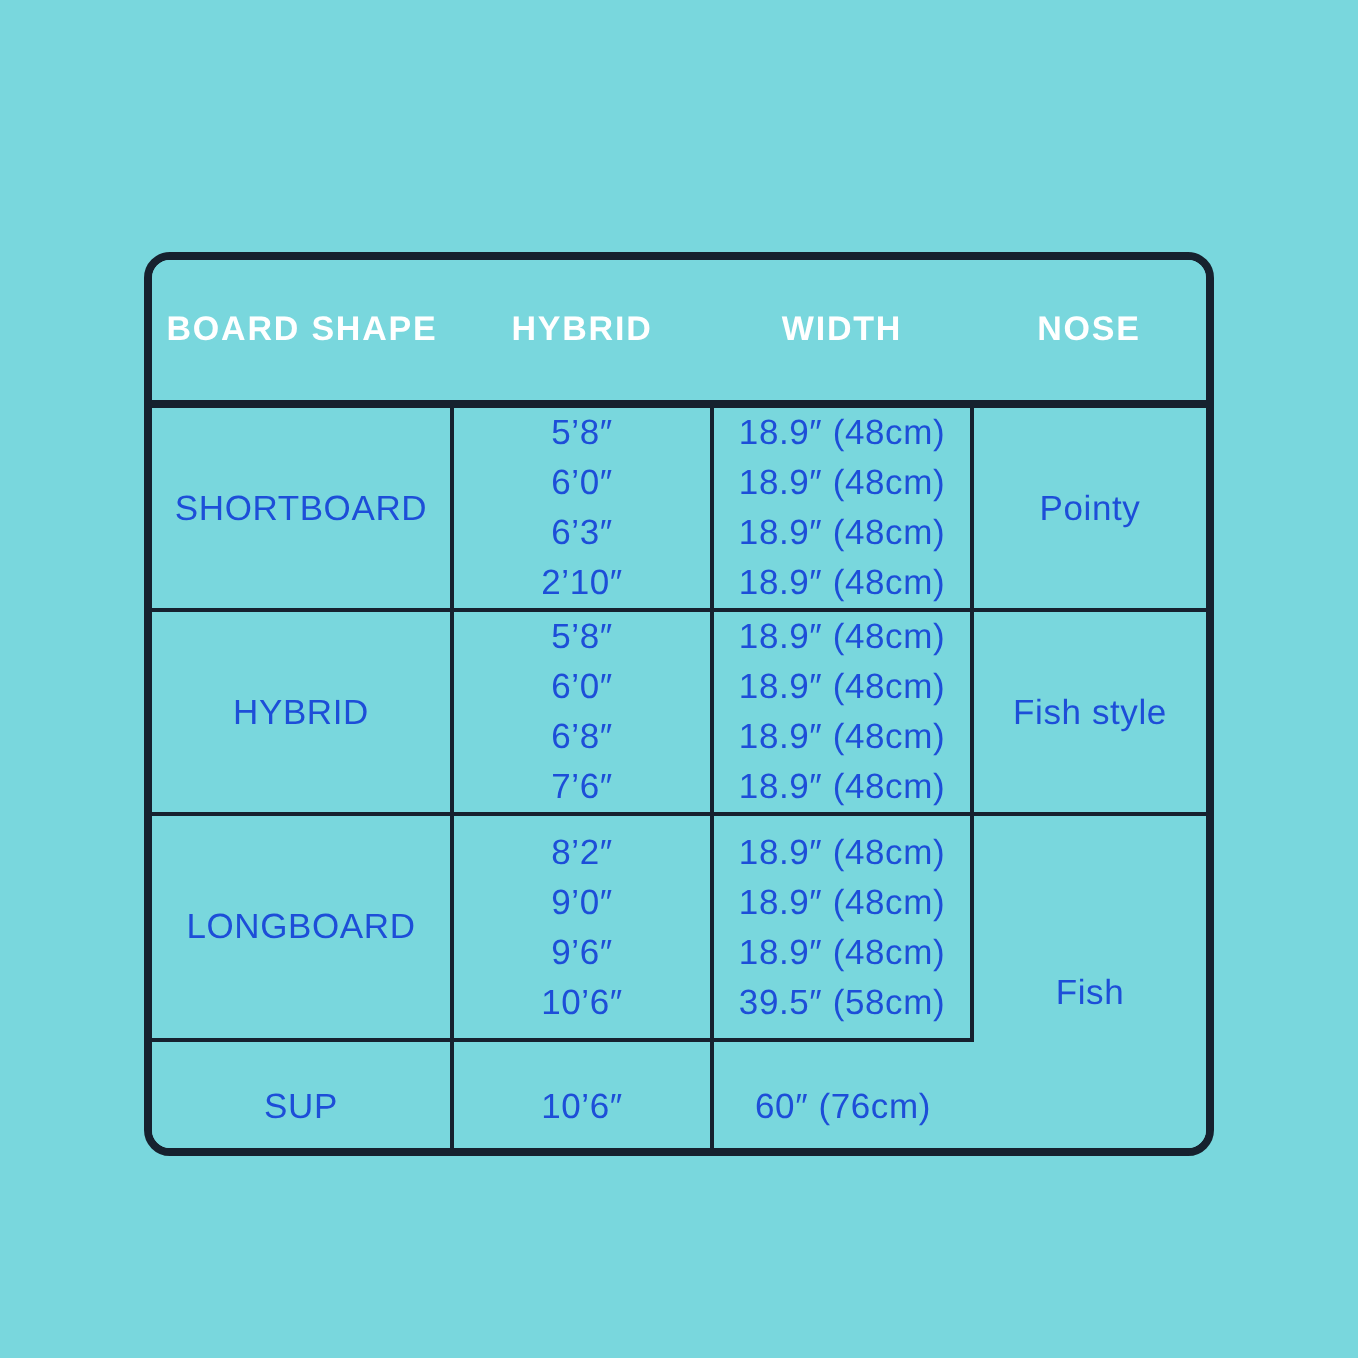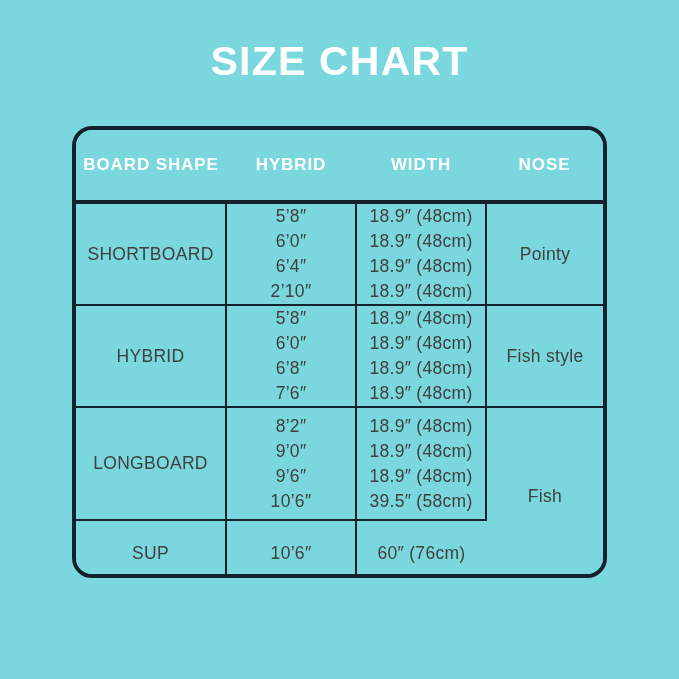--- a/index.html
+++ b/index.html
@@ -33,21 +33,21 @@
     white-space: nowrap;
   }
   .table-frame {
     position: absolute;
     left: 72px;
     top: 126px;
     width: 535px;
     height: 452px;
     box-sizing: border-box;
     border: 4px solid #16212e;
-    border-radius: 20px;
+    border-radius: 13px;
     overflow: hidden;
     background: #79d7dd;
   }
   table.size-table {
     width: 100%;
     height: 100%;
     border-collapse: collapse;
     table-layout: fixed;
   }
   table.size-table th,
@@ -66,21 +66,21 @@
 
   thead th {
     color: #ffffff;
     font-size: 17px;
     font-weight: bold;
     letter-spacing: 0.9px;
     height: 70px;
     border-bottom: 4px solid #16212e;
   }
   tbody td {
-    color: #404040;
+    color: #1d4ed8;
     font-size: 17.5px;
     font-weight: normal;
     letter-spacing: 0.3px;
   }
   tbody tr td {
     border-bottom: 2px solid #16212e;
     border-right: 2px solid #16212e;
   }
   tbody tr:last-child td {
     border-bottom: none;
@@ -102,21 +102,20 @@
   .row-tall { height: 100px; }
   .row-long { height: 113px; }
   .row-sup  { height: 65px; }
   .single-line { white-space: nowrap; }
 </style>
 </head>
 <body>
 
 <div class="page">
 
-  <div class="chart-title">SIZE CHART</div>
 
   <div class="table-frame">
     <table class="size-table">
       <colgroup>
         <col class="col-shape">
         <col class="col-length">
         <col class="col-width">
         <col class="col-nose">
       </colgroup>
       <thead>
@@ -128,21 +127,21 @@
         </tr>
       </thead>
       <tbody>
 
         <tr class="row-tall">
           <td>SHORTBOARD</td>
           <td>
             <div class="stack">
               <span>5’8″</span>
               <span>6’0″</span>
-              <span>6’4″</span>
+              <span>6’3″</span>
               <span>2’10″</span>
             </div>
           </td>
           <td>
             <div class="stack">
               <span>18.9″ (48cm)</span>
               <span>18.9″ (48cm)</span>
               <span>18.9″ (48cm)</span>
               <span>18.9″ (48cm)</span>
             </div>

